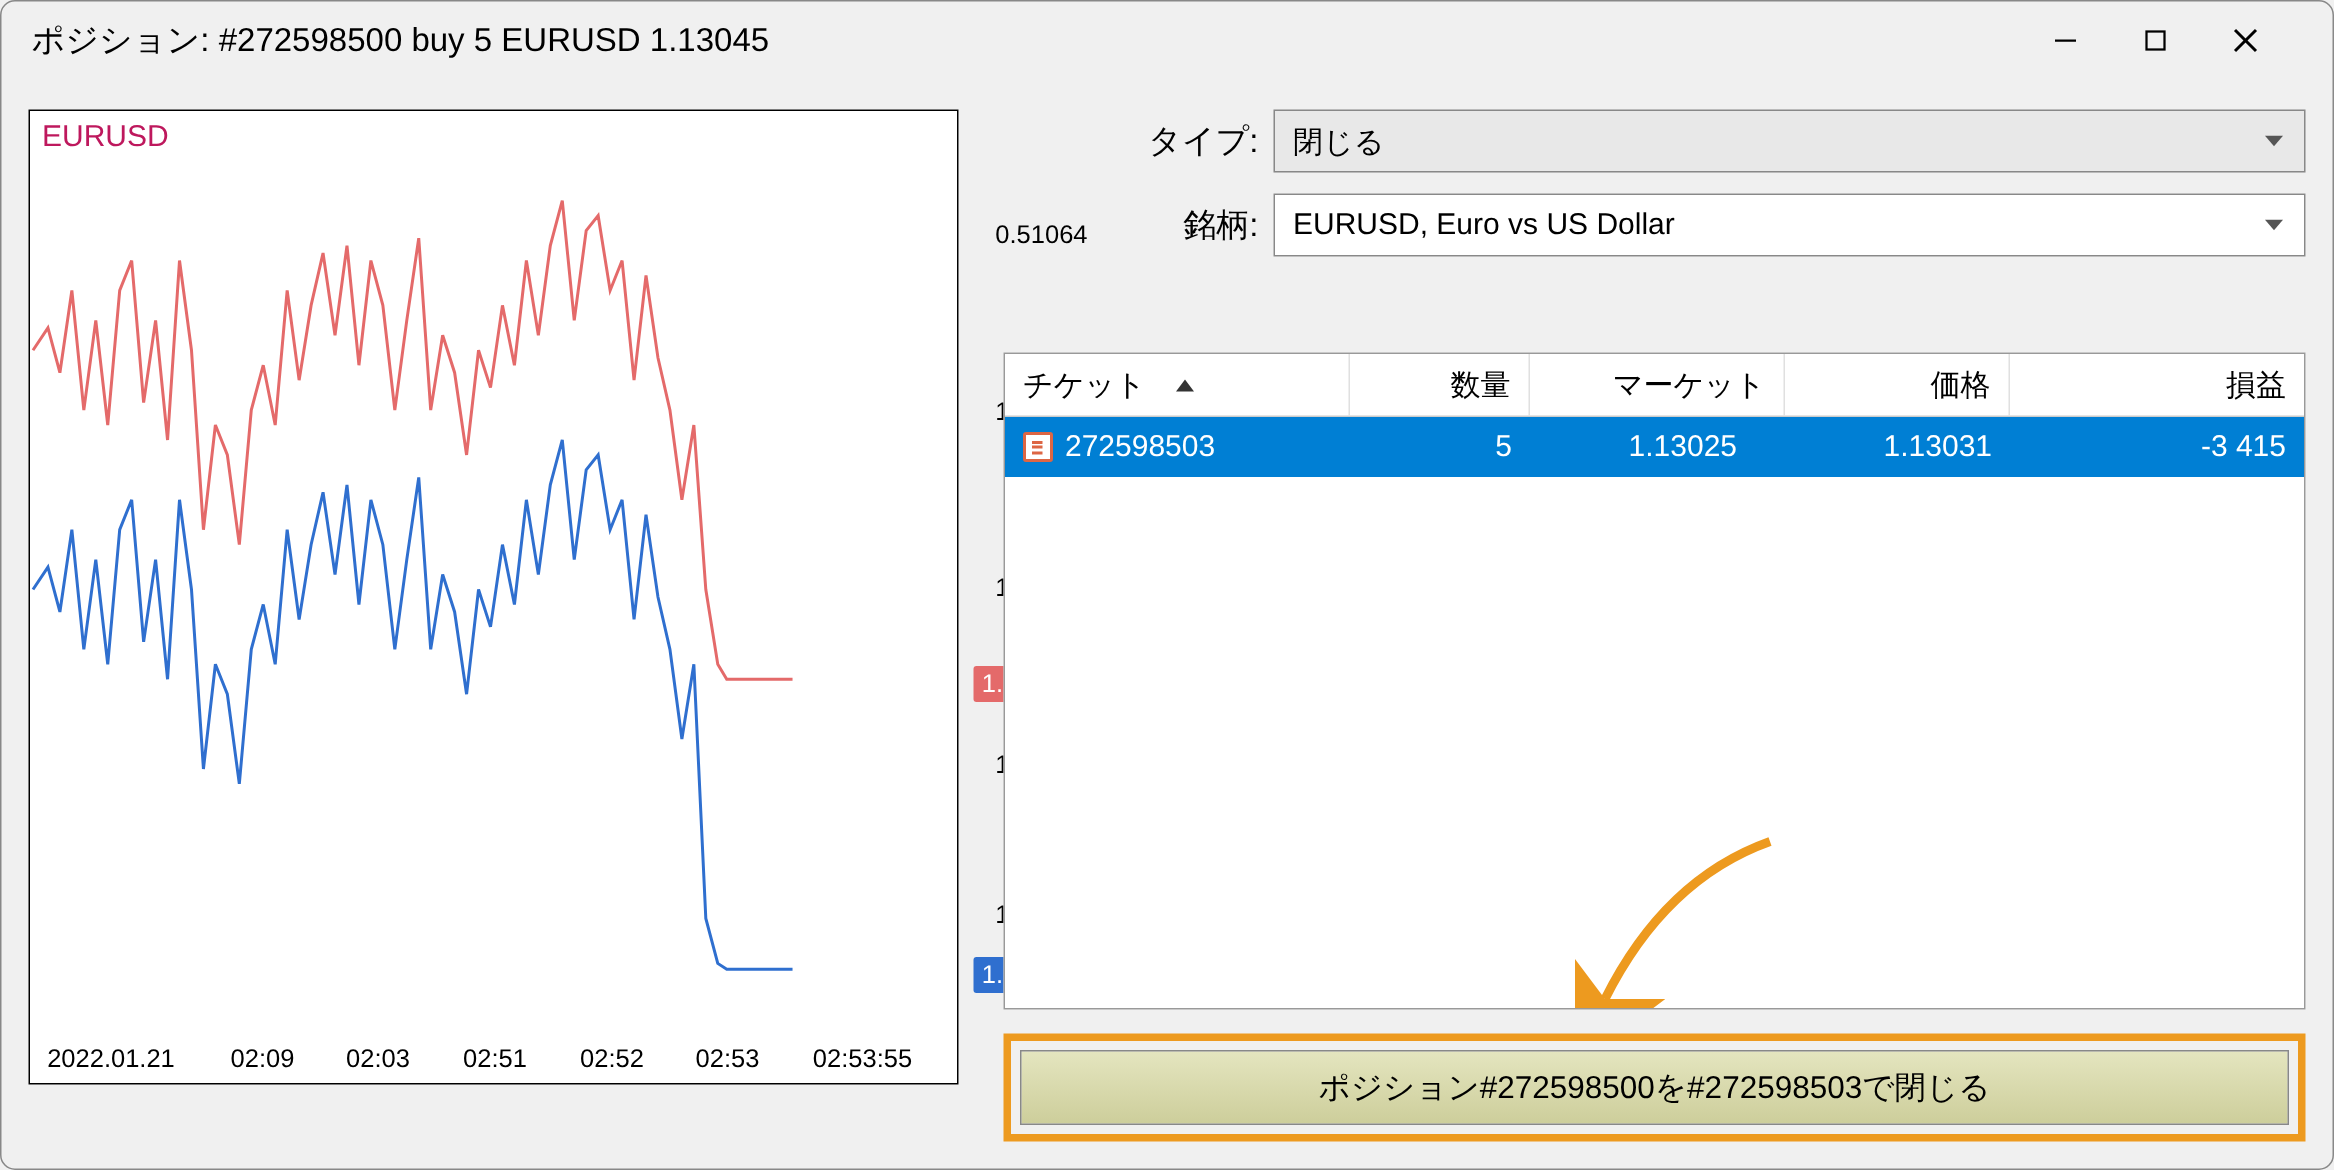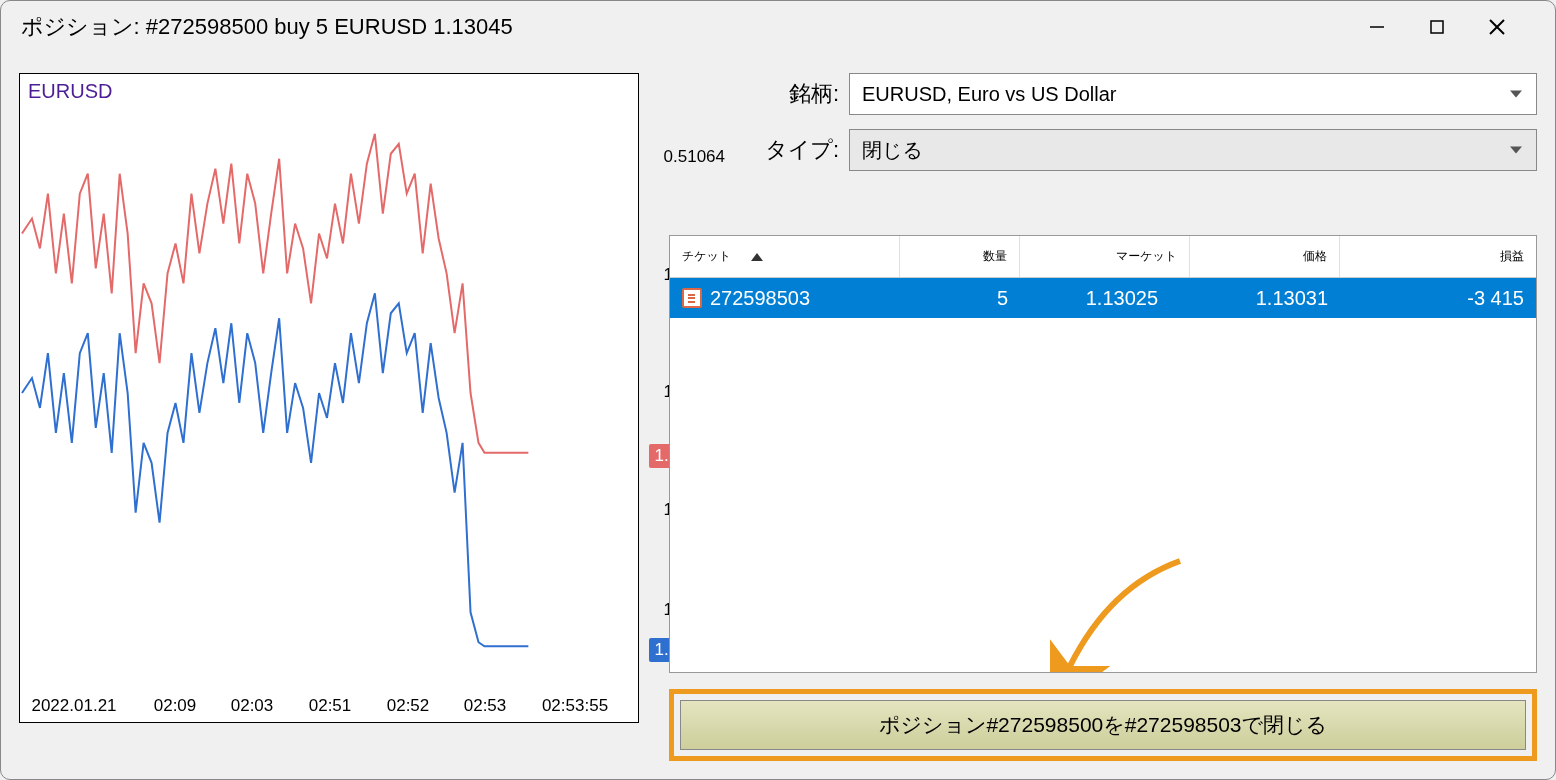--- a/index.html
+++ b/index.html
@@ -59,21 +59,21 @@
   background: #fff;
   width: 620px;
   height: 650px;
   position: relative;
 }
 .chart-title {
   position: absolute;
   top: 6px;
   left: 8px;
   font-size: 20px;
-  color: #4c1d95;
+  color: #be185d;
 }
 .chart-svg {
   position: absolute;
   top: 0;
   left: 0;
   width: 100%;
   height: 100%;
 }
 .right-panel {
   flex: 1;
@@ -130,21 +130,21 @@
 .table-header {
   display: flex;
   height: 42px;
   border-bottom: 1px solid #ccc;
   background: #fff;
 }
 .th {
   display: flex;
   align-items: center;
   padding: 0 12px;
-  font-size: 12px;
+  font-size: 20px;
   color: #000;
   border-right: 1px solid #e0e0e0;
 }
 .th:last-child { border-right: none; }
 .th.right { justify-content: flex-end; }
 .th-ticket { width: 230px; }
 .th-qty { width: 120px; }
 .th-price { width: 150px; }
 .th-market { width: 170px; }
 .th-pl { flex: 1; }
@@ -308,29 +308,29 @@
           <div class="x-tick" style="left:555px">02:53:55</div>
         </div>
 
         <div class="price-tag" style="top:370px; background:#e46a6a;">1.13031</div>
         <div class="price-tag" style="top:564px; background:#2f6fcf;">1.13014</div>
       </div>
     </div>
 
     <div class="right-panel">
       <div class="form-row">
+        <div class="form-label">タイプ:</div>
+        <div class="form-select gray">
+          <span>閉じる</span>
+        </div>
+      </div>
+      <div class="form-row">
         <div class="form-label">銘柄:</div>
         <div class="form-select">
           <span>EURUSD, Euro vs US Dollar</span>
-        </div>
-      </div>
-      <div class="form-row">
-        <div class="form-label">タイプ:</div>
-        <div class="form-select gray">
-          <span>閉じる</span>
         </div>
       </div>
 
       <div class="table-box">
         <div class="table-header">
           <div class="th th-ticket">
             <span>チケット</span>
             <span class="sort-indicator"></span>
           </div>
           <div class="th th-qty right">数量</div>

